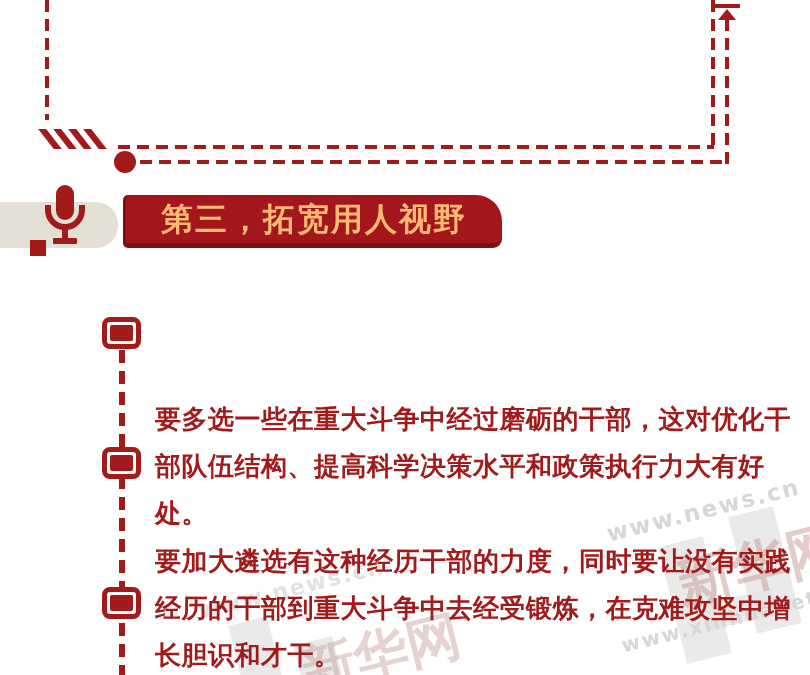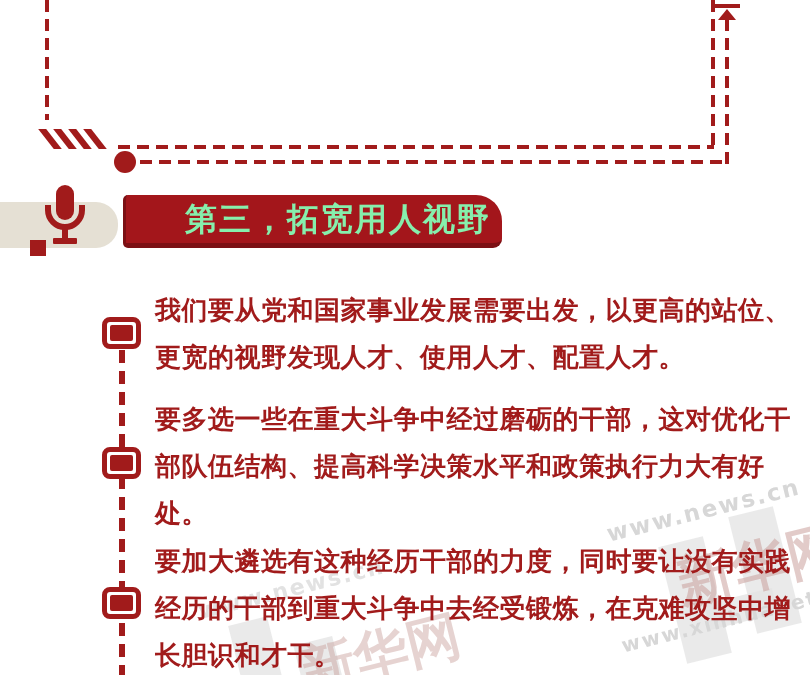--- a/index.html
+++ b/index.html
@@ -30,22 +30,22 @@
   
   .beige-tab{position:absolute;left:0;top:202px;width:118px;height:46px;
     background:var(--beige,#e5e0d4);border-radius:0 22px 22px 0;}
   .red-square{position:absolute;left:30px;top:240px;width:16px;height:16px;background:var(--red,#a11b1b);}
   .mic{position:absolute;left:45px;top:183px;color:var(--red,#a11b1b);}
   .banner{position:absolute;left:123px;top:195px;width:376px;height:48px;
     background:var(--banner,#a3161b);
     border-left:3px solid var(--bannerDark,#7c1014);
     border-bottom:5px solid var(--bannerDark,#7c1014);
     border-radius:5px 26px 9px 5px;}
-  .banner span{display:block;padding-left:35px;line-height:48px;color:#86efac;
-    font-size:32px;font-weight:bold;letter-spacing:2px;white-space:nowrap;margin-left:24px;}
+  .banner span{display:block;padding-left:35px;line-height:48px;color:#fdba74;
+    font-size:32px;font-weight:bold;letter-spacing:2px;white-space:nowrap;}
   
   .bullet-icon{position:absolute;left:102px;width:39px;height:32px;box-sizing:border-box;
     border:5px solid var(--red,#a11b1b);border-radius:8px;background:#fff;z-index:3;}
   .bullet-icon i{position:absolute;inset:3px;background:var(--red,#a11b1b);border-radius:2px;}
   .bullet-text{position:absolute;left:155px;width:640px;
     color:var(--red,#a11b1b);font-size:26px;font-weight:bold;line-height:47px;
     white-space:pre-line;letter-spacing:0.5px;z-index:2;}
   
   .wm{position:absolute;color:#d7d7d7;font-weight:bold;white-space:nowrap;
     transform:rotate(-14deg);z-index:0;letter-spacing:2px;}
@@ -96,22 +96,20 @@
   </div>
   <div class="banner fg">
     <span>第三，拓宽用人视野</span>
   </div>
 
   <div class="vdash-thick" style="left:119px;top:350px;height:325px;z-index:1;"></div>
 
   <div class="bullet-icon" style="top:317px;">
       <i></i>
     </div>
-  <div class="bullet-text" style="top:287px;">我们要从党和国家事业发展需要出发，以更高的站位、
-更宽的视野发现人才、使用人才、配置人才。</div>
 
   <div class="bullet-icon" style="top:447px;">
       <i></i>
     </div>
   <div class="bullet-text" style="top:396px;">要多选一些在重大斗争中经过磨砺的干部，这对优化干
 部队伍结构、提高科学决策水平和政策执行力大有好处。</div>
 
   <div class="bullet-icon" style="top:587px;">
       <i></i>
     </div>

